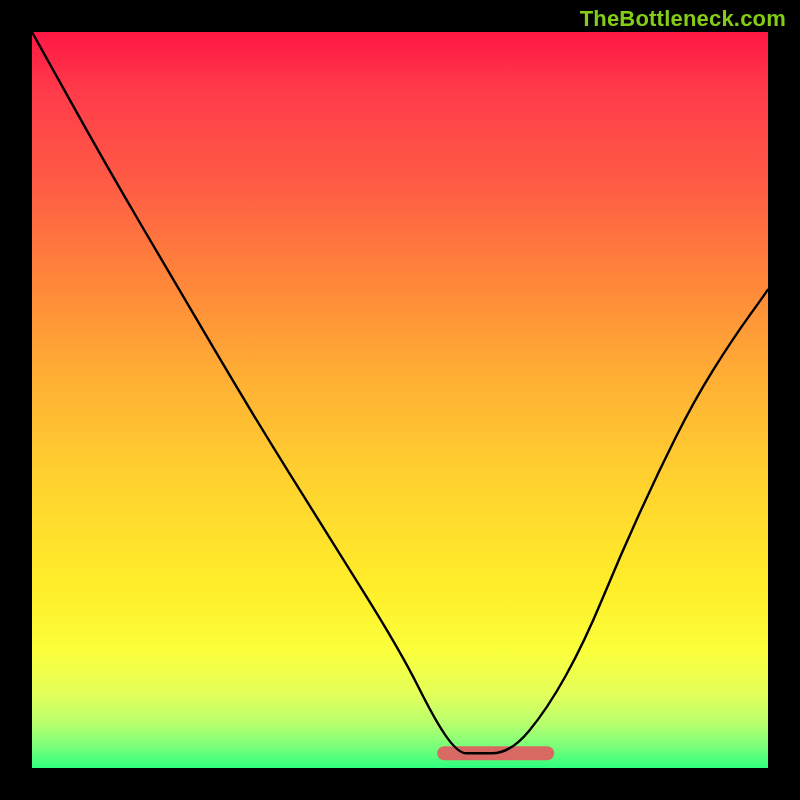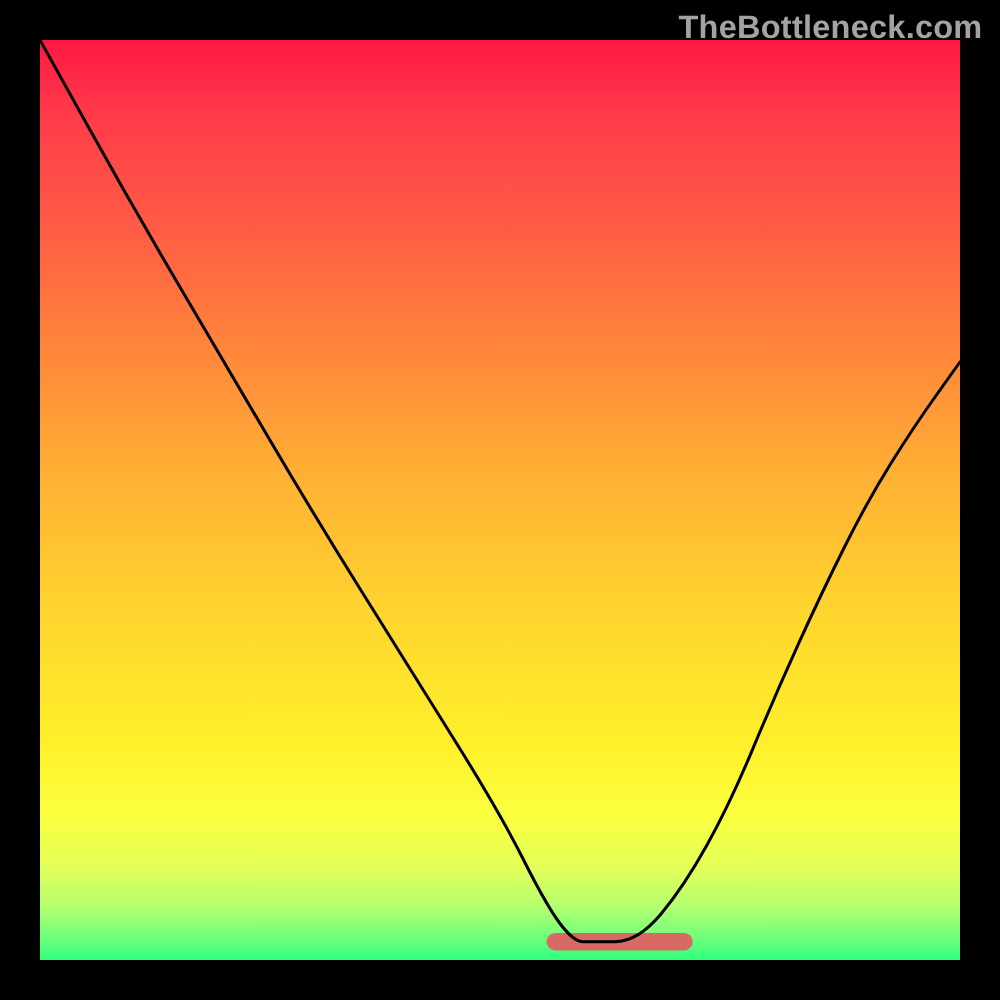--- a/index.html
+++ b/index.html
@@ -14,22 +14,22 @@
   .frame {
     position: relative;
     width: 800px;
     height: 800px;
     background: #000;
   }
   .attribution {
     position: absolute;
     top: 6px;
     right: 14px;
-    color: #a3a3a3;
-    font-size: 26px;
+    color: #84cc16;
+    font-size: 22px;
     font-weight: 600;
     letter-spacing: 0.2px;
   }
   .plot {
     position: absolute;
     left: 32px;
     top: 32px;
     width: 736px;
     height: 736px;
     background: linear-gradient(

